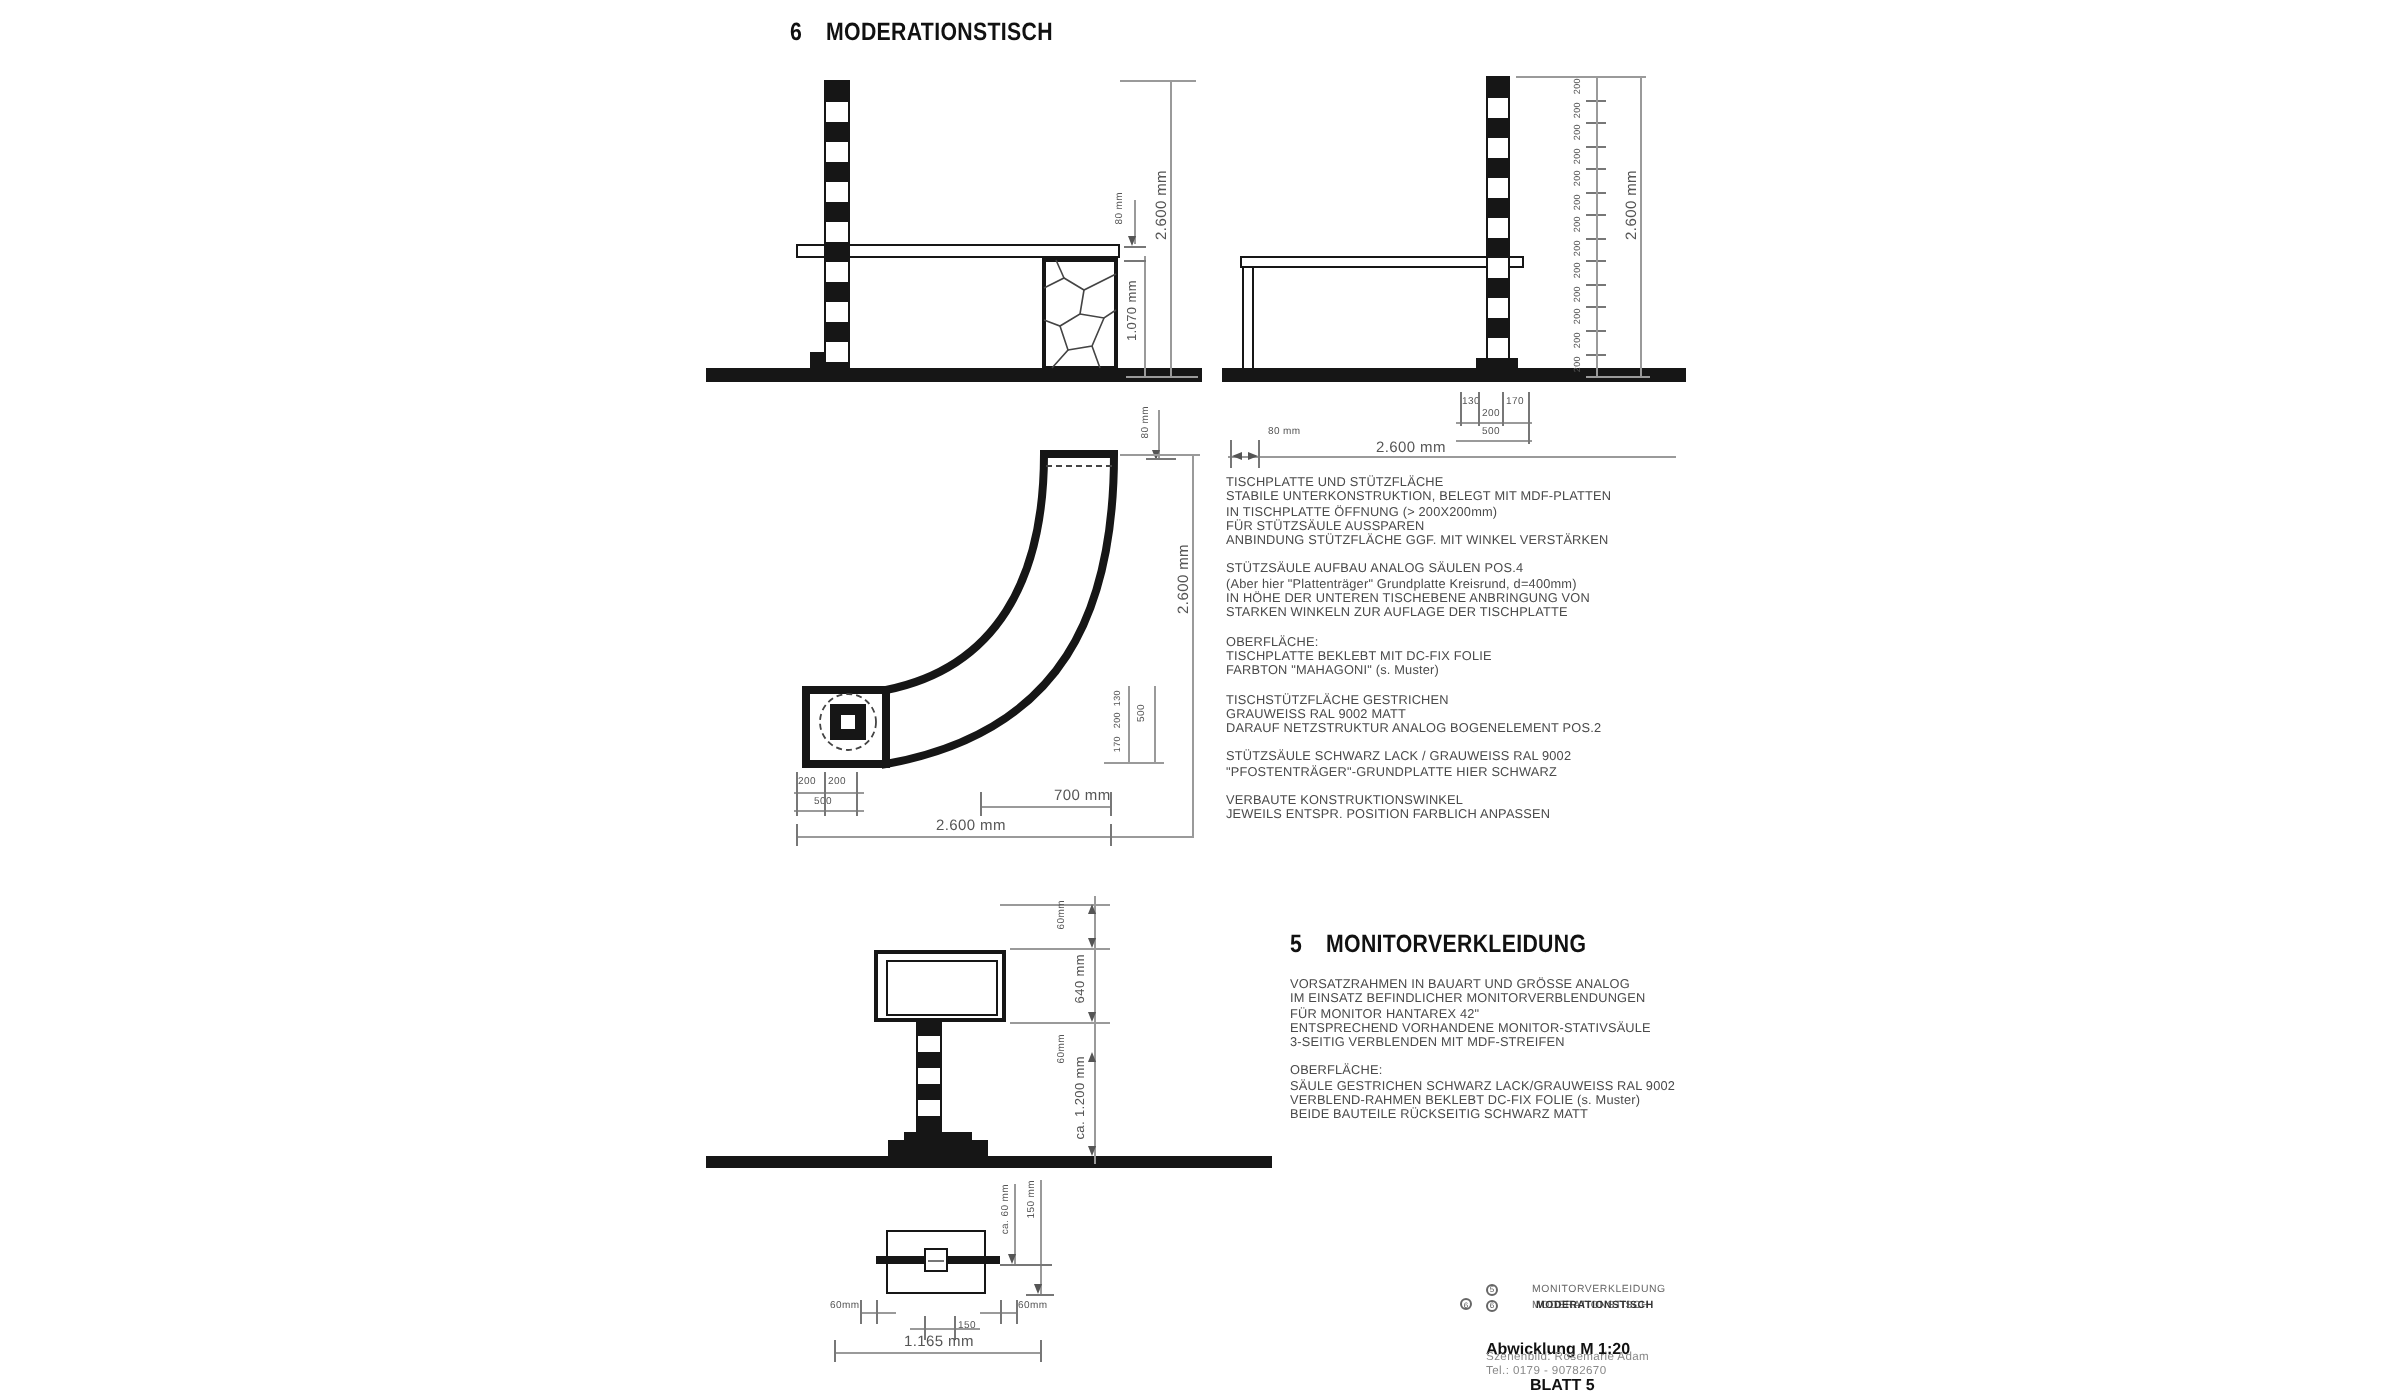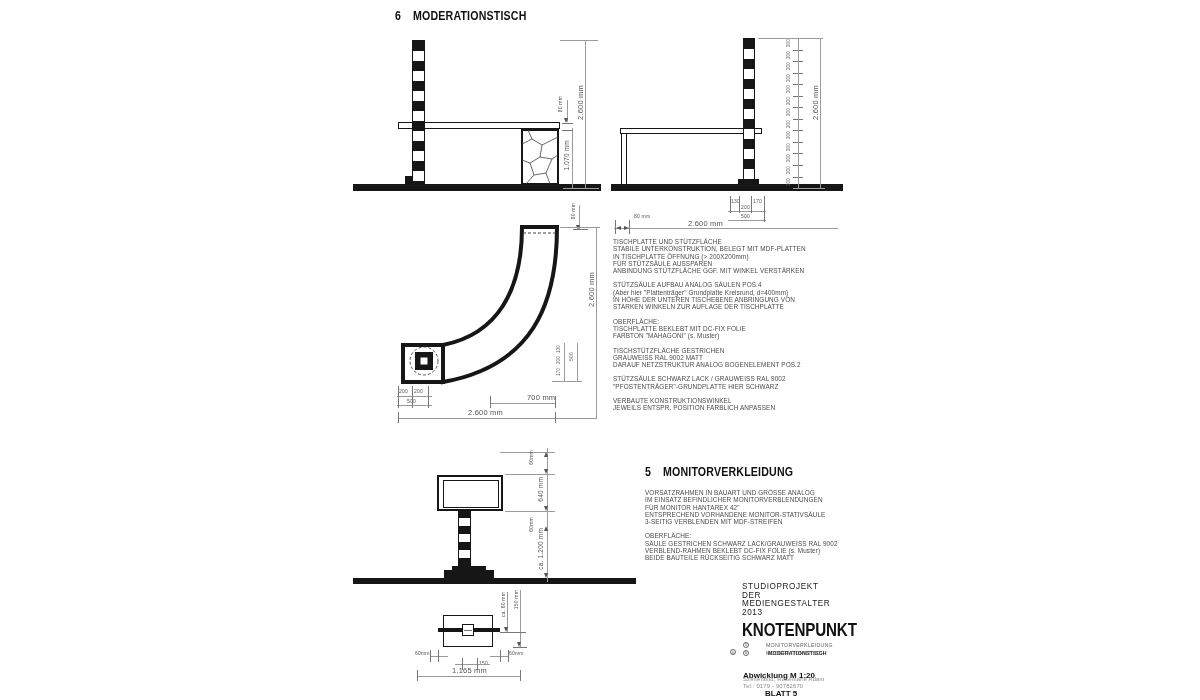--- a/index.html
+++ b/index.html
@@ -302,27 +302,20 @@
     <div class="hlabel sm" style="left:479px;top:660px;">150</div>
     <div class="lh" style="left:455px;top:664px;width:35px;"></div>
     <div class="tickv" style="left:462px;top:658px;height:12px;"></div>
     <div class="tickv" style="left:477px;top:658px;height:12px;"></div>
     <div class="hlabel lg" style="left:452px;top:666px;">1.165 mm</div>
     <div class="lh" style="left:417px;top:676px;width:104px;"></div>
     <div class="tickv" style="left:417px;top:670px;height:11px;"></div>
     <div class="tickv" style="left:520px;top:670px;height:11px;"></div>
   </div>
 
-  <div class="abs" style="left:742px;top:583px;width:140px;">
-    <div class="tb-line">STUDIOPROJEKT</div>
-    <div class="tb-line">DER</div>
-    <div class="tb-line">MEDIENGESTALTER</div>
-    <div class="tb-line">2013</div>
-    <div class="tb-name" style="margin-top:2px;">KNOTENPUNKT</div>
-  </div>
 
   <div class="legend" style="left:743px;top:641px;" id="legend">
       <div class="legend-row">
         <span class="lnum">5</span>
         <span class="llabel">MONITORVERKLEIDUNG</span>
       </div>
       <div class="legend-row">
         <span class="lnum outer">6</span>
         <span class="lnum">6</span>
         <span class="llabel">MODERATIONSTISCH<span class="ghostbold">MODERATIONSTISCH</span></span>

